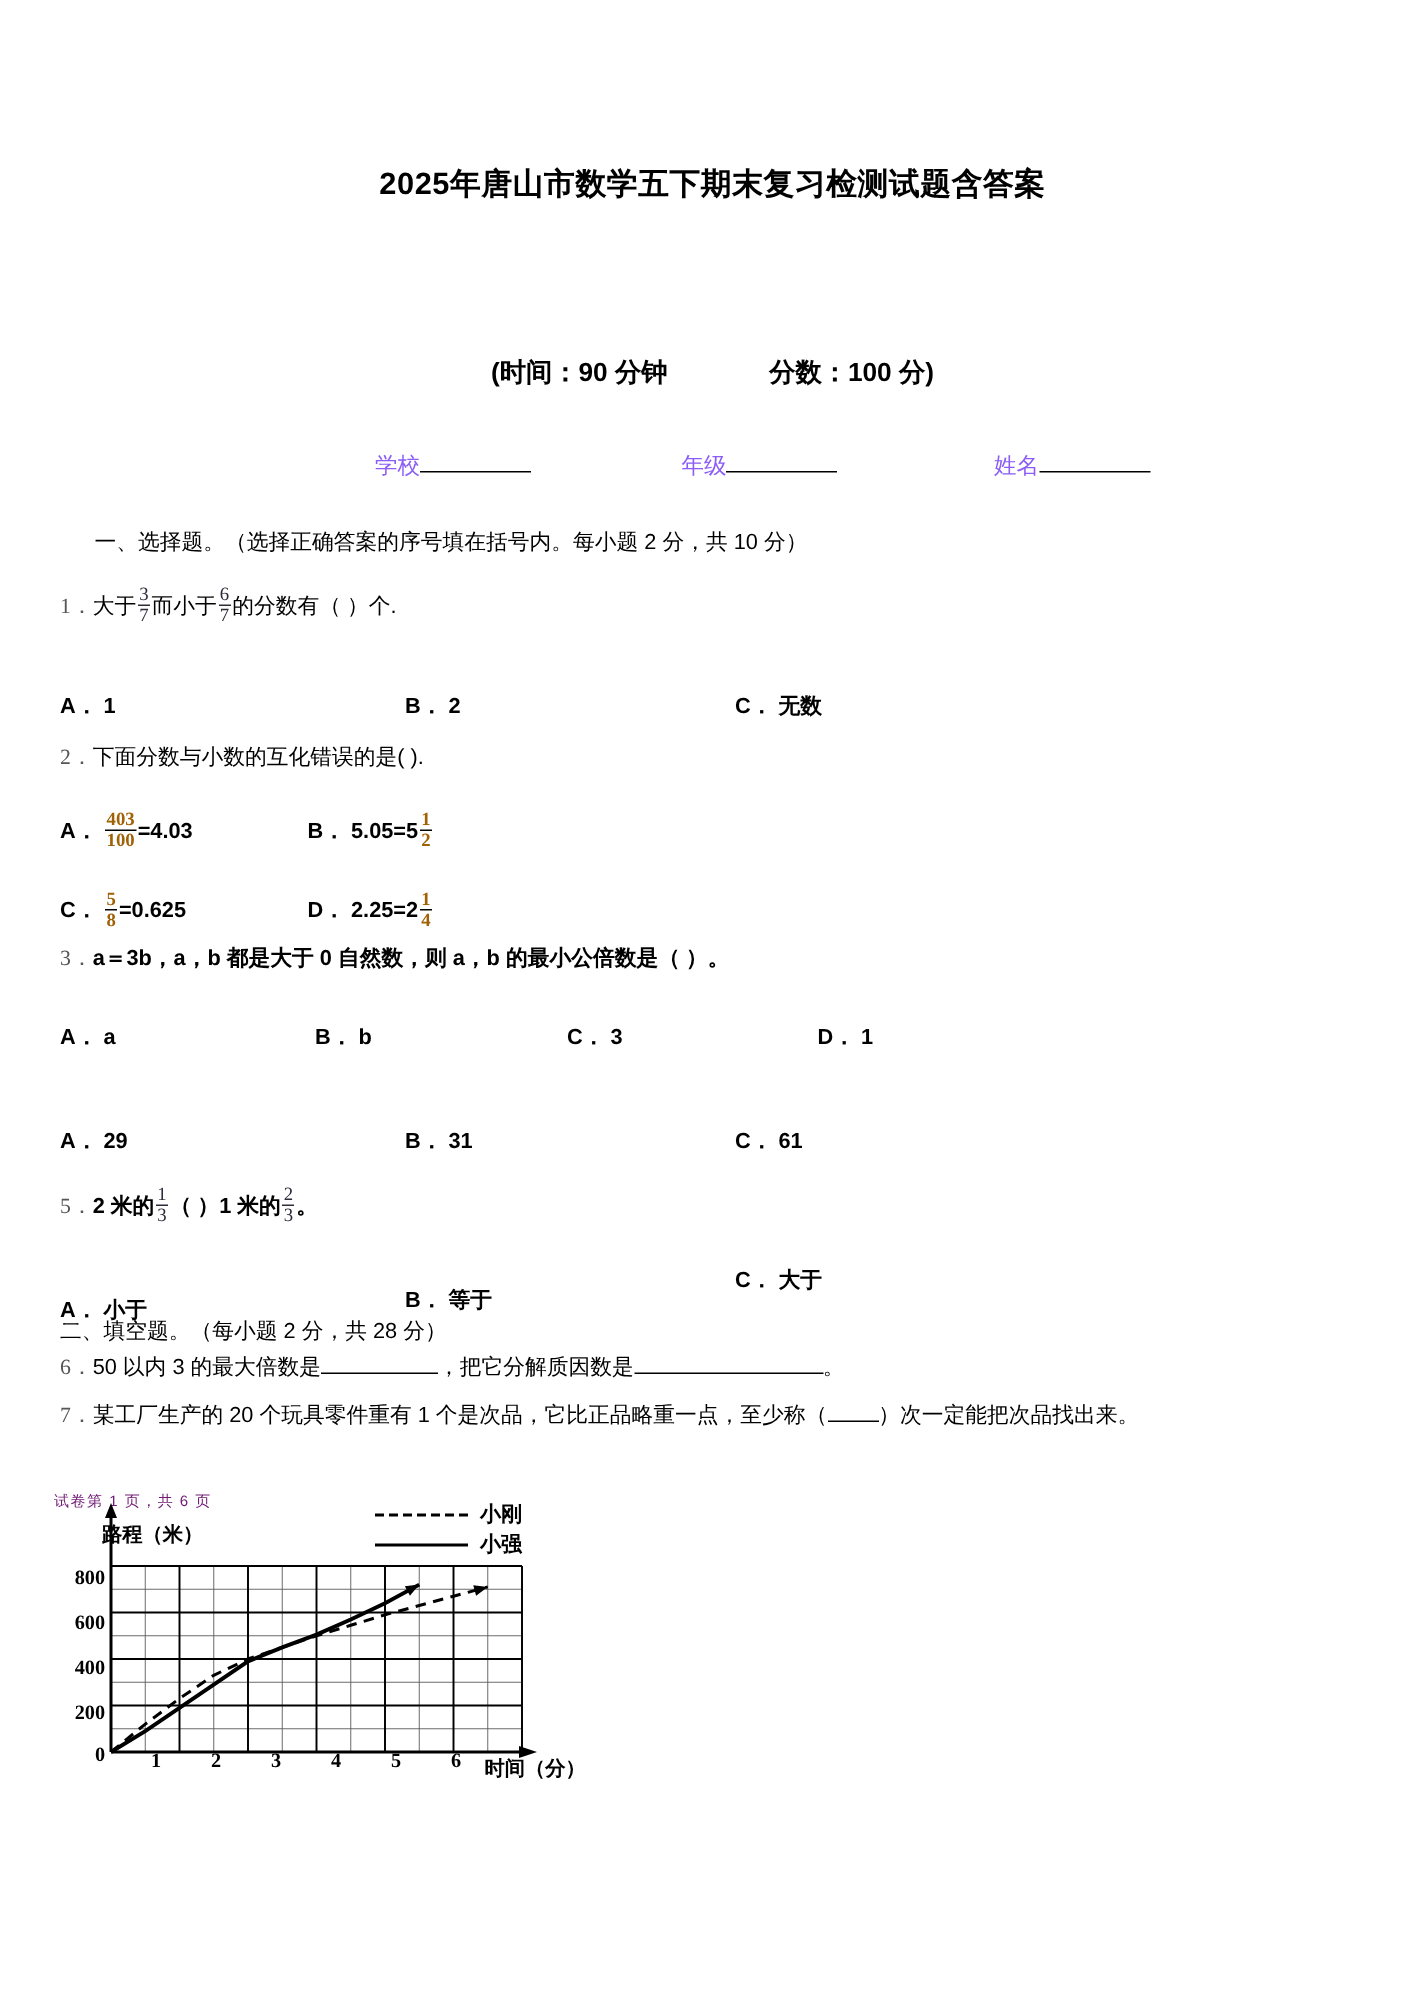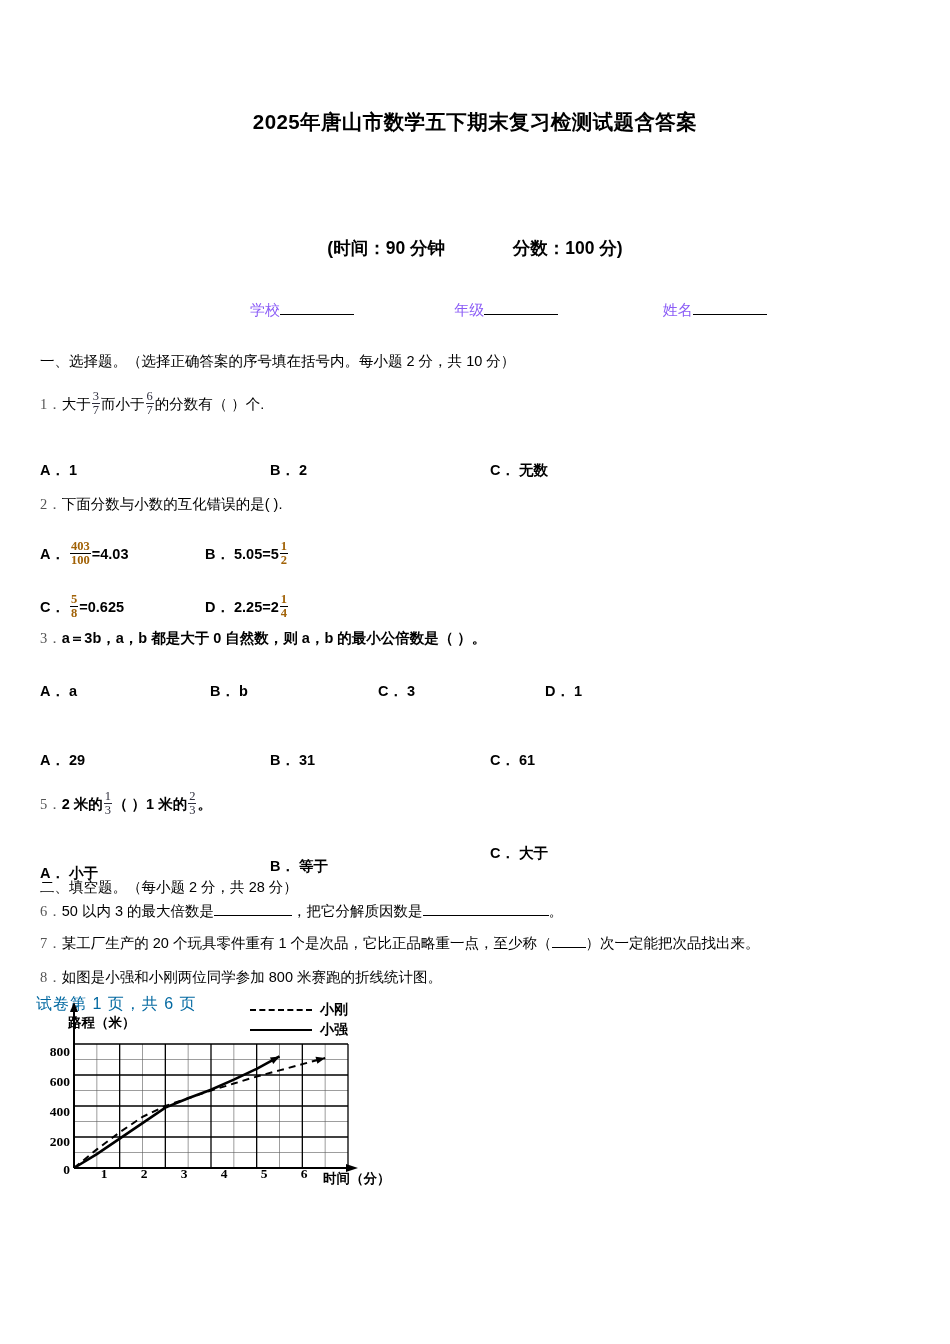--- a/index.html
+++ b/index.html
@@ -74,21 +74,21 @@
   .frac.dk .den { border-top-color:#000; }
 
   .blank-s { display:inline-block; width:78px; border-bottom:1.2px solid #000; height:0.9em; }
   .blank-m { display:inline-block; width:126px; border-bottom:1.2px solid #000; height:0.9em; }
   .blank-xs { display:inline-block; width:34px; border-bottom:1.2px solid #000; height:0.9em; }
 
   
   .chart-wrap { position:absolute; left:28px; top:992px; width:430px; height:215px; }
   .wm {
     position:absolute; left:8px; top:2px;
-    font-size:16px; color:#0369a1;
+    font-size:10px; color:#701a75;
     font-family:"Liberation Sans",sans-serif;
     letter-spacing:1px;
     user-select:none;
   }
   .legend { position:absolute; left:222px; top:8px; font-size:13px; }
   .legend-row { display:flex; align-items:center; height:20px; }
   .legend-key { width:62px; height:0; margin-right:8px; }
   .legend-key.dashed { border-top:2px dashed #000; }
   .legend-key.solid  { border-top:2.4px solid #000; }
   .legend-lbl { font-family:"Liberation Sans","DejaVu Sans",sans-serif; font-weight:bold; font-size:14px; color:#000; }
@@ -129,21 +129,21 @@
   </div>
 
   <div class="idline">
     <span class="cn">学校</span><span class="ul" style="width:74px"></span>
     <span class="sp1"></span>
     <span class="cn">年级</span><span class="ul" style="width:74px"></span>
     <span class="sp2"></span>
     <span class="cn">姓名</span><span class="ul" style="width:74px"></span>
   </div>
 
-  <div class="sec" style="top:352px;">一、选择题。（选择正确答案的序号填在括号内。每小题 2 分，共 10 分）</div>
+  <div class="sec" style="top:352px;margin-left:23px;">一、选择题。（选择正确答案的序号填在括号内。每小题 2 分，共 10 分）</div>
 
   <div class="q" style="top:390px;">
     <span class="qn">1．</span><span class="cn">大于</span><span class="frac"><span class="num">3</span><span class="den">7</span></span><span class="cn">而小于</span><span class="frac"><span class="num">6</span><span class="den">7</span></span><span class="cn">的分数有（    ）个.</span>
   </div>
 
   <div class="opt" style="left:40px;  top:461px;"><span>A．</span> <span class="cn">1</span></div>
   <div class="opt" style="left:270px; top:461px;"><span>B．</span> <span class="cn">2</span></div>
   <div class="opt" style="left:490px; top:461px;"><span>C．</span> <span class="cn">无数</span></div>
 
   <div class="q" style="top:495px;">
@@ -190,23 +190,20 @@
   <div class="sec" style="top:878px;">二、填空题。（每小题 2 分，共 28 分）</div>
 
   <div class="q" style="top:902px;">
     <span class="qn">6．</span><span class="cn">50 以内 3 的最大倍数是</span><span class="blank-s"></span><span class="cn">，把它分解质因数是</span><span class="blank-m"></span><span class="cn">。</span>
   </div>
 
   <div class="q" style="top:934px;">
     <span class="qn">7．</span><span class="cn">某工厂生产的 20 个玩具零件重有 1 个是次品，它比正品略重一点，至少称（</span><span class="blank-xs"></span><span class="cn">）次一定能把次品找出来。</span>
   </div>
 
-  <div class="q" style="top:968px;">
-    <span class="qn">8．</span><span class="cn">如图是小强和小刚两位同学参加 800 米赛跑的折线统计图。</span>
-  </div>
 
   <div class="chart-wrap">
 
     <div class="wm">试卷第 1 页，共 6 页</div>
 
     <div class="legend">
       <div class="legend-row">
         <span class="legend-key dashed"></span>
         <span class="legend-lbl">小刚</span>
       </div>

